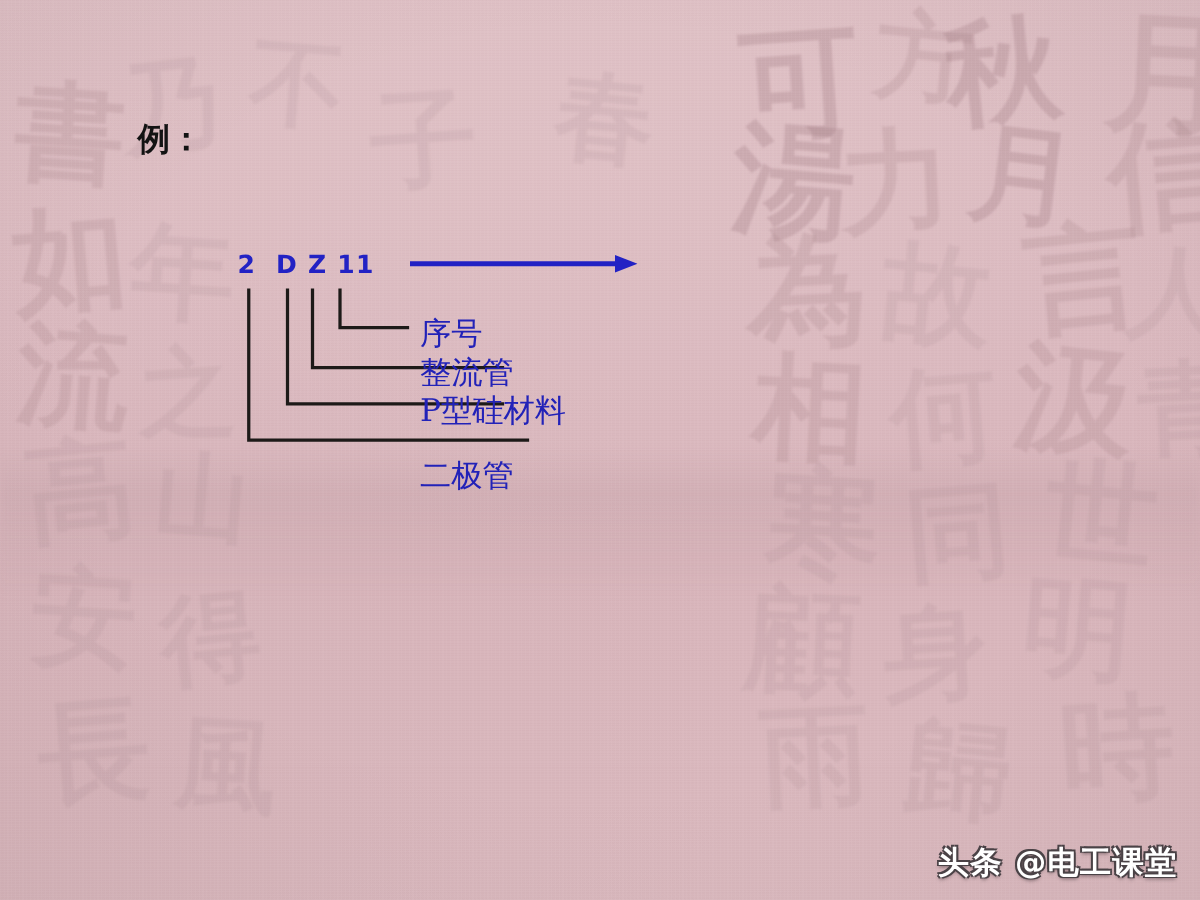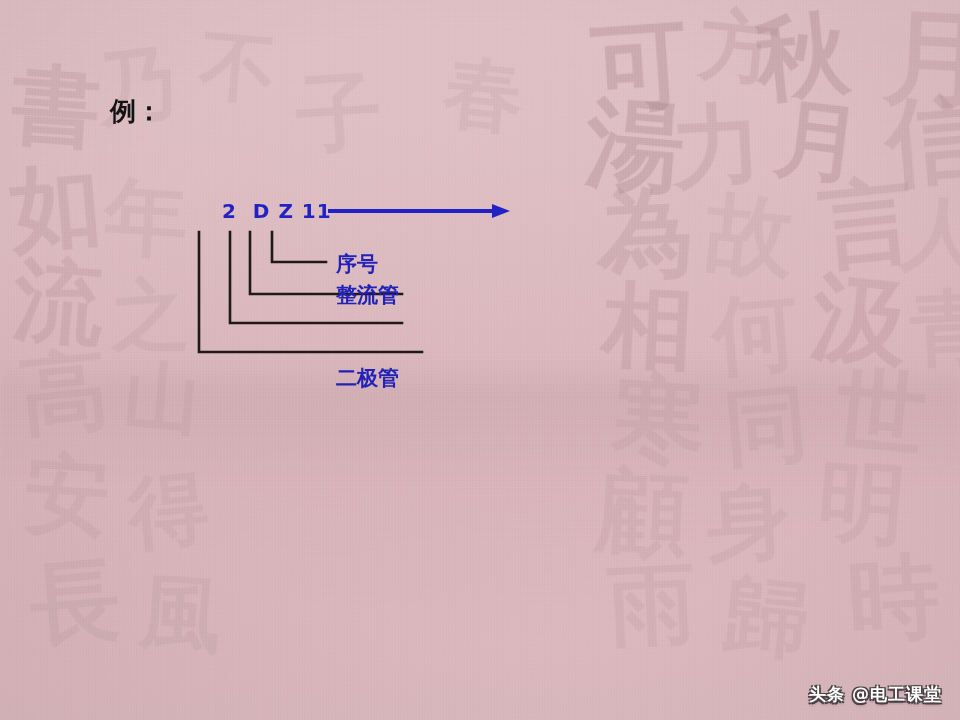--- a/index.html
+++ b/index.html
@@ -100,21 +100,20 @@
   #part-code {
     position: absolute;
     left: 190px;
     top: 199px;
     font-family: "DejaVu Sans", sans-serif;
     font-weight: 700;
     font-size: 20px;
     letter-spacing: 1px;
     color: #2222c4;
     white-space: pre;
-    margin-left: 32px;
   }
 
   
   #meaning-arrow {
     position: absolute;
     left: 328px;
     top: 196px;
     width: 182px;
     height: 30px;
   }
@@ -138,38 +137,38 @@
     top: 220px;
     width: 260px;
     height: 160px;
   }
 
   
   .callout-label {
     position: absolute;
     left: 336px;
     font-family: "DejaVu Serif", serif;
-    font-weight: 700;
-    font-size: 21px;
+    font-weight: 400;
+    font-size: 25px;
     color: #2222b8;
     white-space: nowrap;
   }
   #callout-0 { top: 250px; }
   #callout-1 { top: 281px; }
   #callout-2 { top: 312px; }
   #callout-3 { top: 364px; }
 
   
   #channel-watermark {
     position: absolute;
     right: 18px;
     bottom: 14px;
     font-family: "DejaVu Sans", sans-serif;
     font-weight: 700;
-    font-size: 17px;
+    font-size: 25px;
     letter-spacing: 1px;
     color: #ffffff;
     text-shadow:
       -1.5px -1.5px 0 #4a4246,  1.5px -1.5px 0 #4a4246,
       -1.5px  1.5px 0 #4a4246,  1.5px  1.5px 0 #4a4246,
        0 2px 3px rgba(40,30,34,0.55);
   }
 </style>
 </head>
 <body>
@@ -240,18 +239,19 @@
       <g fill="none" stroke="#1d1a18" stroke-width="2.6" stroke-linecap="square">
         <path d="M 92 12 L 92 42  L 146 42"></path>
         <path d="M 70 12 L 70 74  L 222 74"></path>
         <path d="M 50 12 L 50 103 L 222 103"></path>
         <path d="M 19 12 L 19 132 L 242 132"></path>
       </g>
     </svg>
 
     <div class="callout-label" id="callout-0">序号</div>
     <div class="callout-label" id="callout-1">整流管</div>
+    <div class="callout-label" id="callout-2">P型硅材料</div>
     <div class="callout-label" id="callout-3">二极管</div>
 
     <div id="channel-watermark">头条 @电工课堂</div>
 
   </div>
 </div>
 
 </body></html>

